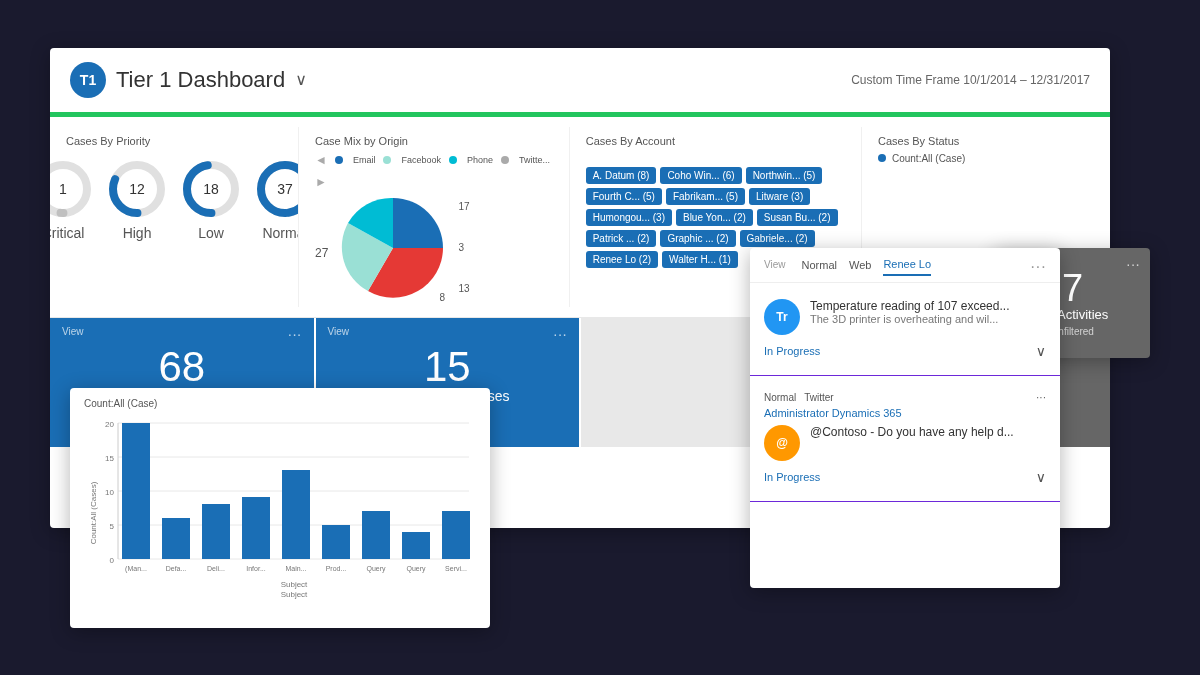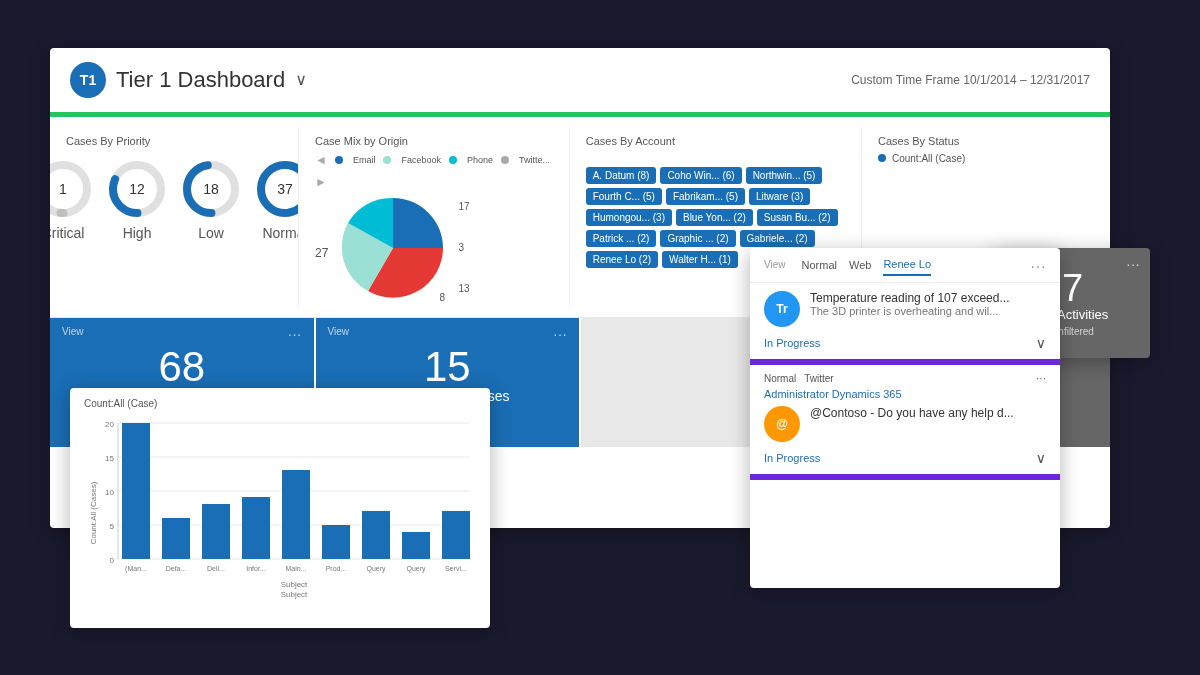--- a/index.html
+++ b/index.html
@@ -292,22 +292,22 @@
     .activity-tab.active {
       color: #1a6eb5;
       border-bottom: 2px solid #1a6eb5;
     }
     .activity-dots {
       margin-left: auto;
       color: #999;
       cursor: pointer;
     }
     .activity-item {
-      padding: 8px 14px;
-      border-bottom: 6px solid #6d28d9;
+      padding: 16px 14px;
+      border-bottom: 1px solid #6d28d9;
     }
     .activity-avatar {
       width: 36px;
       height: 36px;
       border-radius: 50%;
       display: flex;
       align-items: center;
       justify-content: center;
       color: white;
       font-size: 12px;

